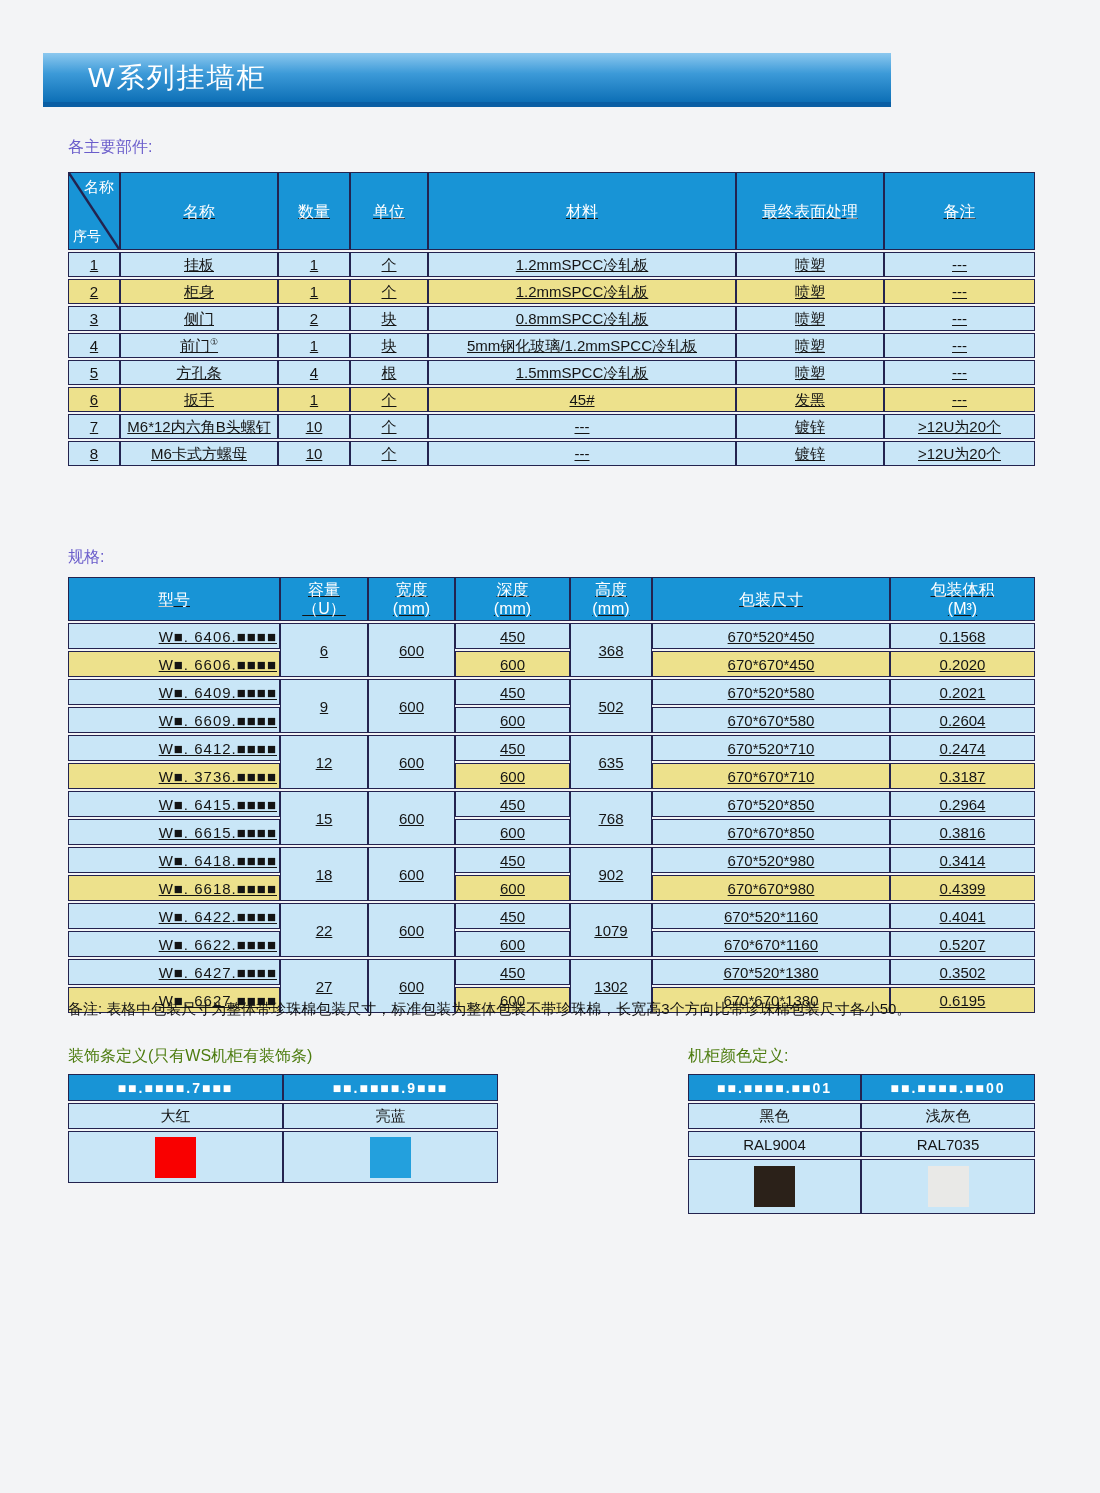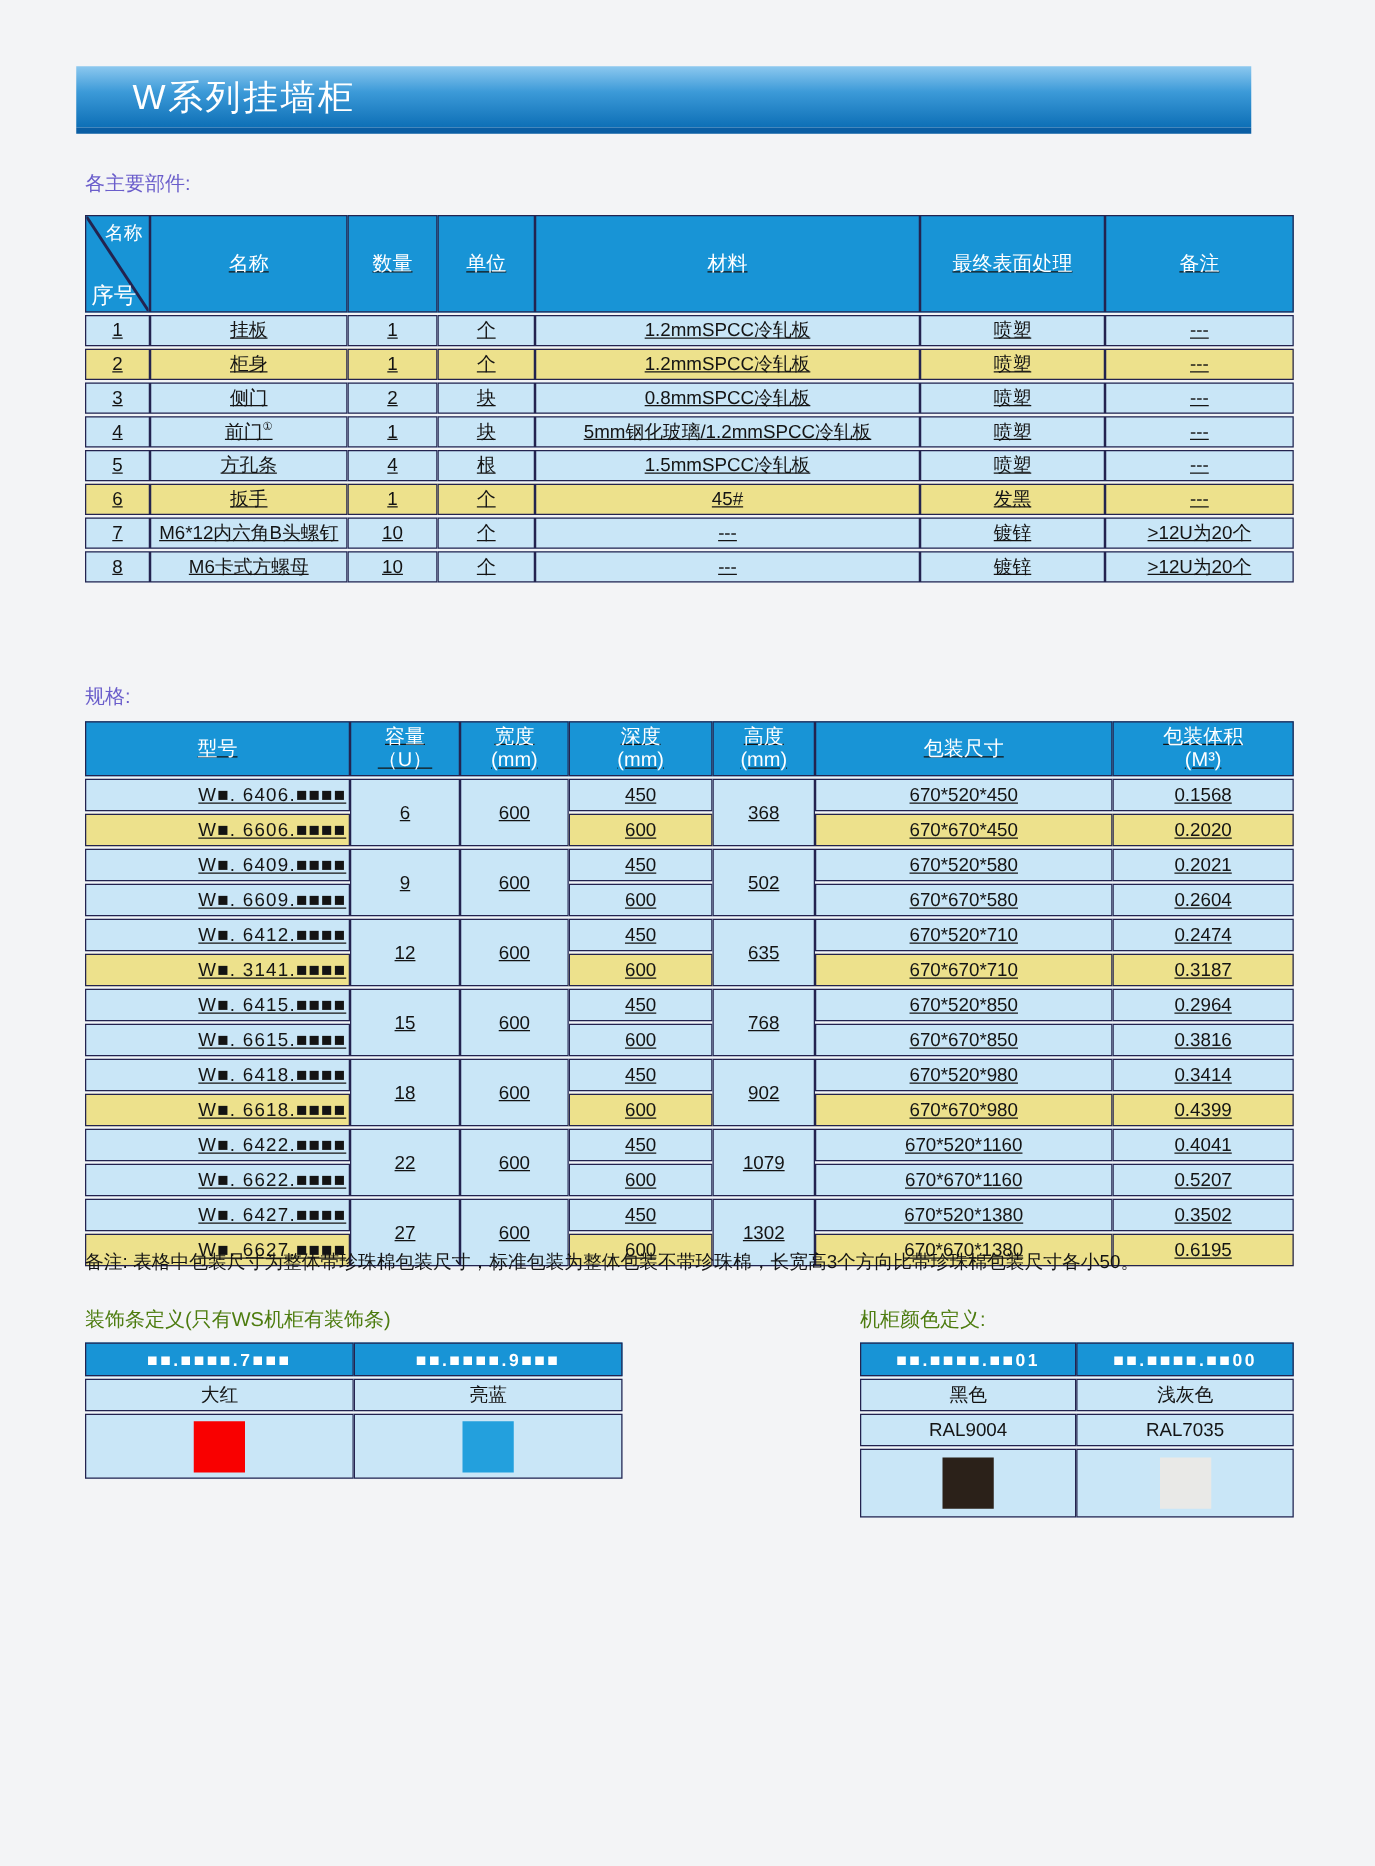--- a/index.html
+++ b/index.html
@@ -4,24 +4,24 @@
 <style>
   html,body{margin:0;padding:0;background:#eef0f1;}
   .page{
     position:relative;width:1100px;height:1493px;margin:0 auto;
     background:#f3f4f6;overflow:hidden;
     font-family:"Liberation Sans","DejaVu Sans",sans-serif;
     color:#141414;
   }
   
   .banner{
-    position:absolute;left:43px;top:53px;width:940px;height:49px;
+    position:absolute;left:43px;top:53px;width:848px;height:49px;
     background:linear-gradient(180deg,#8cc8ef 0%,#3c9ad8 42%,#0d6fb6 100%);
     border-bottom:5px solid #0a5ea4;
-    display:flex;align-items:center;margin-left:18px;
+    display:flex;align-items:center;
   }
   .banner .title{color:#ffffff;font-size:28px;letter-spacing:2px;margin-left:45px;}
   
   .sec-label{position:absolute;left:68px;font-size:16px;color:#6a5dcb;}
   .sec-label.black{color:#4d7c0f;}
   
   table.grid{
     position:absolute;left:68px;border-collapse:separate;border-spacing:0 2px;
     table-layout:fixed;
     text-decoration:underline;
@@ -36,21 +36,21 @@
   }
   table.grid td{background:#c9e6f7;font-size:15px;line-height:17px;}
   table.grid tr.y td{background:#ede18c;}
   
   #parts-table{top:170px;width:967px;}
   #parts-table th{height:46px;}
   #parts-table td{height:23px;}
   th.corner{position:relative;padding:0;}
   th.corner svg{position:absolute;left:0;top:0;width:100%;height:100%;}
   th.corner .c-top{position:absolute;top:4px;right:5px;font-size:15px;}
-  th.corner .c-bot{position:absolute;bottom:3px;left:4px;font-size:18px;}
+  th.corner .c-bot{position:absolute;bottom:3px;left:4px;font-size:14px;}
   sup.mark{font-size:9px;vertical-align:super;line-height:0;}
   
   #spec-table{top:575px;width:967px;}
   #spec-table th{height:42px;}
   #spec-table td{height:24px;}
   #spec-table td.model{letter-spacing:1px;text-align:right;}
   
   .note1{position:absolute;left:68px;top:434px;display:flex;font-size:15px;line-height:23px;}
   .note1 .prefix{white-space:pre;}
   .note1 .lines div{white-space:pre-wrap;}
@@ -249,21 +249,21 @@
     <tr>
       <td class="model">W■. 6412.■■■■</td>
       <td rowspan="2">12</td>
       <td rowspan="2">600</td>
       <td>450</td>
       <td rowspan="2">635</td>
       <td>670*520*710</td>
       <td>0.2474</td>
     </tr>
     <tr class="y">
-      <td class="model">W■. 3141.■■■■</td>
+      <td class="model">W■. 3736.■■■■</td>
       <td>600</td>
       <td>670*670*710</td>
       <td>0.3187</td>
     </tr>
 
     <tr>
       <td class="model">W■. 6415.■■■■</td>
       <td rowspan="2">15</td>
       <td rowspan="2">600</td>
       <td>450</td>

